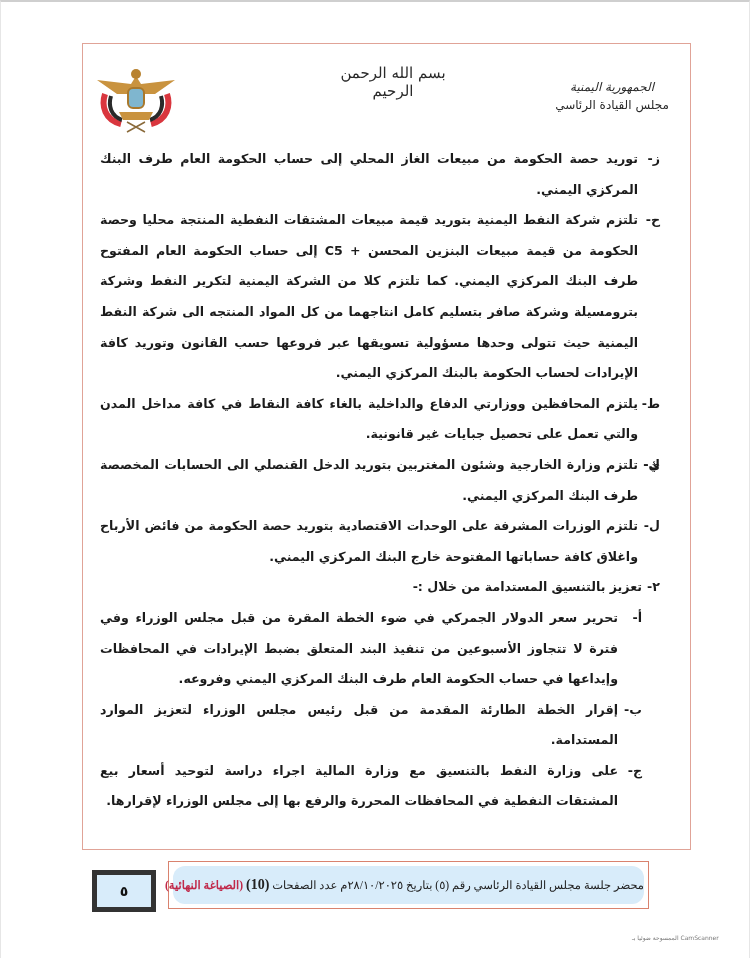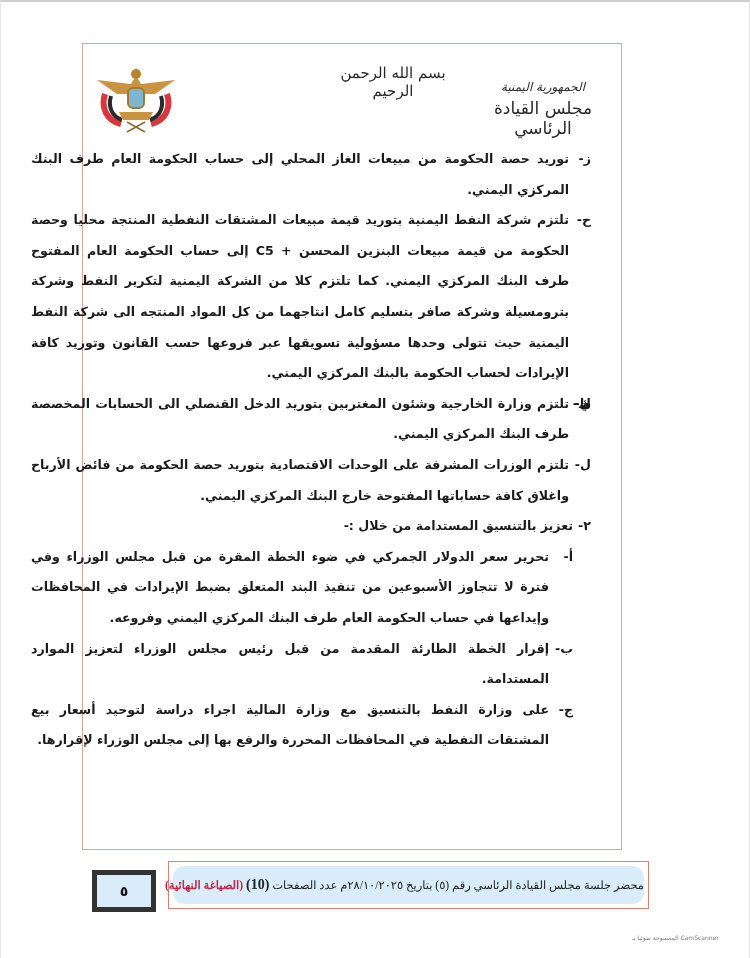--- a/index.html
+++ b/index.html
@@ -1,25 +1,25 @@
 <!DOCTYPE html>
 <html><head>
 <meta charset="utf-8">
 <style>
   * { box-sizing: border-box; margin: 0; padding: 0; }
   html, body { width: 750px; height: 958px; background: #ffffff; overflow: hidden; }
   body { position: relative; font-family: "DejaVu Sans", sans-serif; color: #1a1a1a; }
   .page-edge { position: absolute; left: 0; top: 0; width: 750px; height: 958px; border-top: 2px solid #cfcfcf; border-left: 1px solid #e6e6e6; border-right: 1px solid #e6e6e6; }
-  .frame { position: absolute; left: 82px; top: 43px; width: 540px; height: 807px; border: 1.5px solid #e0a397; }
+  .frame { position: absolute; left: 82px; top: 43px; width: 609px; height: 807px; border: 1.5px solid #e0a397; }
   .header { position: absolute; left: 0; top: 0; width: 100%; height: 100px; }
   .emblem { position: absolute; left: 12px; top: 20px; width: 82px; height: 70px; }
   .basmala { position: absolute; left: 250px; top: 20px; width: 120px; text-align: center; font-family: "DejaVu Serif", serif; font-size: 15px; color: #2a2a2a; direction: rtl; }
   .org { position: absolute; right: 18px; top: 36px; width: 120px; text-align: center; direction: rtl; color: #2a2a2a; }
   .org .l1 { font-family: "DejaVu Serif", serif; font-size: 12px; font-style: italic; }
-  .org .l2 { font-size: 17px; margin-top: 4px; }
+  .org .l2 { font-size: 12px; margin-top: 4px; }
   .content { position: absolute; right: 30px; top: 100px; width: 560px; direction: rtl; font-family: "DejaVu Sans", sans-serif; font-size: 12.6px; font-weight: bold; line-height: 30.6px; color: #1b1b1b; }
   .item { position: relative; padding-right: 22px; text-align: justify; text-align-last: right; }
   .item .mark { position: absolute; right: 0; top: 0; }
   .item.num { padding-right: 18px; }
   .item.sub { padding-right: 42px; }
   .item.sub .mark { right: 18px; }
   .footer-box { position: absolute; left: 168px; top: 861px; width: 481px; height: 48px; border: 1.5px solid #d9826e; background: #fff; }
   .footer-inner { position: absolute; left: 4px; top: 4px; right: 4px; bottom: 4px; background: #d8ecfa; direction: rtl; text-align: center; font-family: Liberation Serif, serif; font-size: 11.5px; line-height: 38px; color: #222; white-space: nowrap; border-radius: 12px; }
   .footer-inner .final { color: #c0294a; font-weight: bold; }
   .footer-inner .pages { font-size: 14px; font-weight: bold; }
@@ -58,20 +58,21 @@
     <div class="item">
       <span class="mark">ز-</span>
       <span>توريد حصة الحكومة من مبيعات الغاز المحلي إلى حساب الحكومة العام طرف البنك المركزي اليمني.</span>
     </div>
     <div class="item">
       <span class="mark">ح-</span>
       <span>تلتزم شركة النفط اليمنية بتوريد قيمة مبيعات المشتقات النفطية المنتجة محليا وحصة الحكومة من قيمة مبيعات البنزين المحسن + C5 إلى حساب الحكومة العام المفتوح طرف البنك المركزي اليمني. كما تلتزم كلا من الشركة اليمنية لتكرير النفط وشركة بترومسيلة وشركة صافر بتسليم كامل انتاجهما من كل المواد المنتجه الى شركة النفط اليمنية حيث تتولى وحدها مسؤولية تسويقها عبر فروعها حسب القانون وتوريد كافة الإيرادات لحساب الحكومة بالبنك المركزي اليمني.</span>
     </div>
     <div class="item">
       <span class="mark">ط-</span>
+      <span>يلتزم المحافظين ووزارتي الدفاع والداخلية بالغاء كافة النقاط في كافة مداخل المدن والتي تعمل على تحصيل جبايات غير قانونية.</span>
     </div>
     <div class="item">
       <span class="mark">ي-</span>
     </div>
     <div class="item">
       <span class="mark">ك-</span>
       <span>تلتزم وزارة الخارجية وشئون المغتربين بتوريد الدخل القنصلي الى الحسابات المخصصة طرف البنك المركزي اليمني.</span>
     </div>
     <div class="item">
       <span class="mark">ل-</span>

